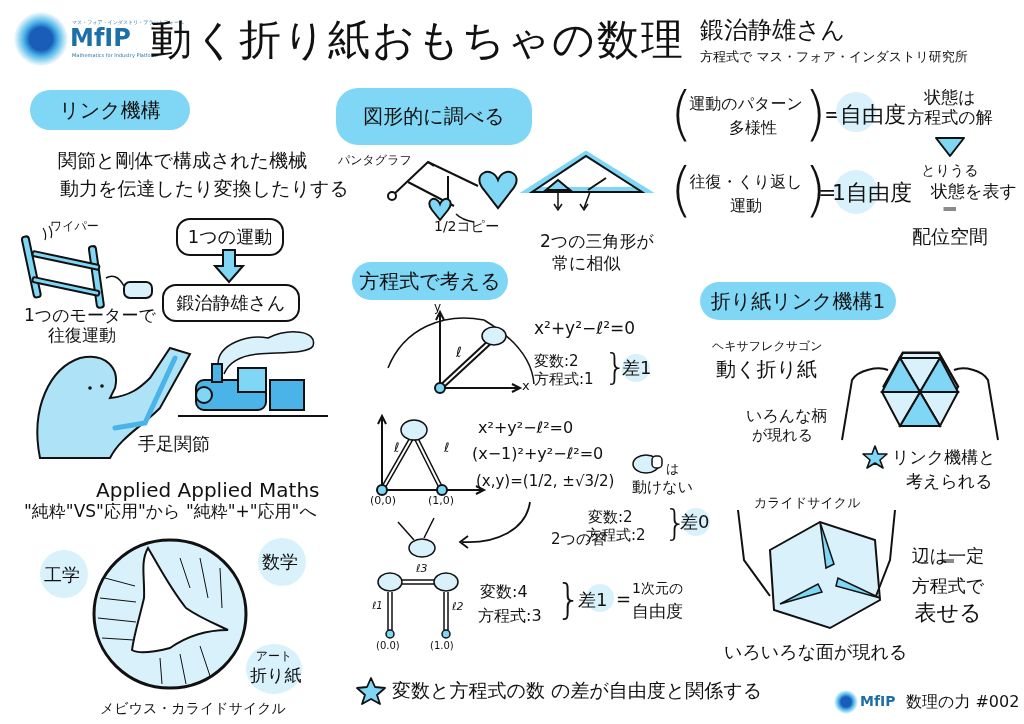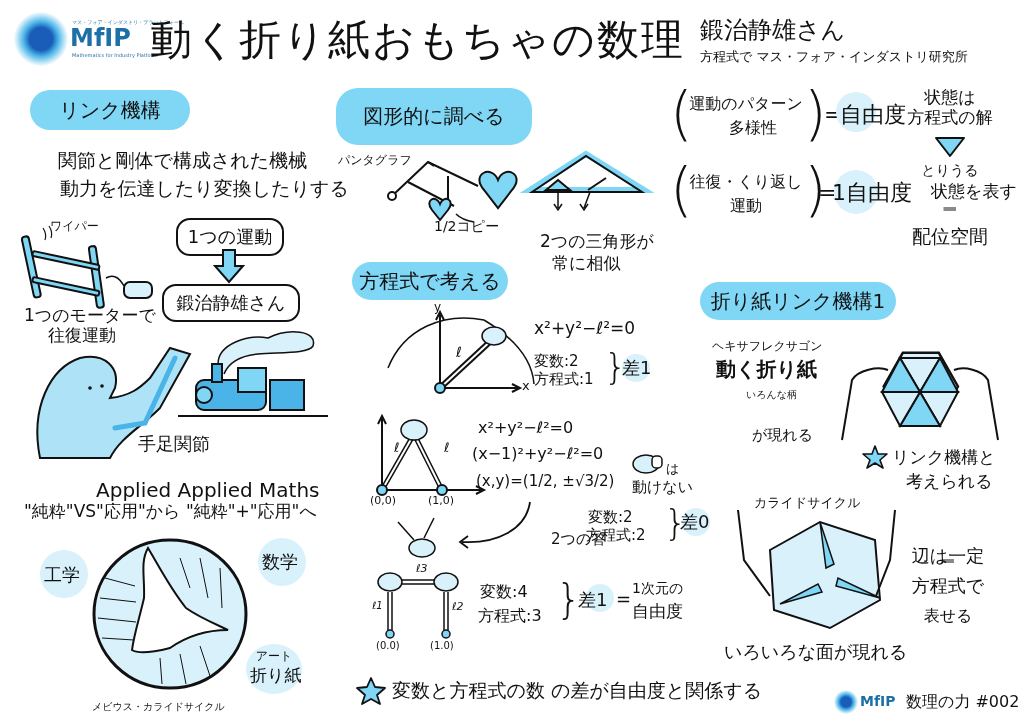--- a/index.html
+++ b/index.html
@@ -90,21 +90,21 @@
     <line x1="8" y1="80" x2="46" y2="84"></line>
       <line x1="12" y1="100" x2="44" y2="102"></line>
     <line x1="90" y1="20" x2="100" y2="50"></line>
       <line x1="110" y1="20" x2="118" y2="60"></line>
     <line x1="130" y1="30" x2="132" y2="70"></line>
       <line x1="70" y1="120" x2="72" y2="146"></line>
     <line x1="90" y1="116" x2="96" y2="146"></line>
       <line x1="110" y1="108" x2="120" y2="138"></line>
   </g>
 </svg>
-<div class="t" style="left:92px;top:700px;font-size:10px;">メビウス・カライドサイクル</div>
+<div class="t" style="left:100px;top:700px;font-size:14px;">メビウス・カライドサイクル</div>
 
 <div class="pill" style="left:336px;top:88px;width:196px;height:57px;">図形的に調べる</div>
 <div class="t" style="left:338px;top:152px;font-size:12px;">パンタグラフ</div>
 <svg width="140" height="80" style="left:388px;top:156px;">
   <g stroke="#111" stroke-width="2" fill="none">
     <path d="M4 40 L40 6 L90 30"></path>
       <path d="M40 6 L46 10"></path>
     <path d="M20 26 L66 50"></path>
       <path d="M60 20 L60 48"></path>
   </g>
@@ -229,22 +229,22 @@
 <svg width="32" height="22" style="left:934px;top:136px;">
   <path d="M2 2 L30 2 L16 20 Z" fill="#7fd6f5" stroke="#111" stroke-width="2" stroke-linejoin="round"></path>
 </svg>
 <div class="t center" style="left:900px;top:162px;width:100px;font-size:14px;">とりうる</div>
 <div class="t center" style="left:924px;top:180px;width:100px;font-size:17px;">状態を表す</div>
 <div class="t center" style="left:900px;top:202px;width:100px;font-size:12px;transform:rotate(90deg);">‖</div>
 <div class="t center" style="left:900px;top:224px;width:100px;font-size:19px;">配位空間</div>
 
 <div class="pill" style="left:700px;top:282px;width:196px;height:38px;">折り紙リンク機構1</div>
 <div class="t" style="left:712px;top:338px;font-size:12px;">ヘキサフレクサゴン</div>
-<div class="t" style="left:716px;top:356px;font-size:20px;font-weight:bold;">動く折り紙</div>
-<div class="t" style="left:746px;top:388px;font-size:10px;">いろんな柄</div>
+<div class="t" style="left:716px;top:356px;font-size:20px;">動く折り紙</div>
+<div class="t" style="left:746px;top:406px;font-size:16px;">いろんな柄</div>
 <div class="t" style="left:752px;top:426px;font-size:15px;">が現れる</div>
 <svg width="170" height="110" style="left:838px;top:340px;">
   <g stroke="#111" stroke-width="2">
     <path d="M62 0 L92 0 L108 28 L92 56 L62 56 L46 28 Z" transform="translate(0 20) scale(1.2) translate(-8 -6)" fill="#d8f1fb"></path>
   </g>
   <g transform="translate(82 52)" stroke="#111" stroke-width="2">
     <path d="M0 0 L-20 -34 L20 -34 Z" fill="#d8f1fb"></path>
     <path d="M0 0 L20 -34 L38 0 Z" fill="#7fd6f5"></path>
     <path d="M0 0 L38 0 L20 34 Z" fill="#d8f1fb"></path>
     <path d="M0 0 L20 34 L-20 34 Z" fill="#7fd6f5"></path>
@@ -265,20 +265,20 @@
   <path d="M40 50 L90 22 L145 40 L150 100 L100 128 L44 110 Z" fill="#d8f1fb" stroke="#111" stroke-width="2"></path>
   <path d="M90 22 L96 68 L104 64 Z" fill="#7fd6f5" stroke="#111" stroke-width="1.5"></path>
   <path d="M150 98 L108 78 L106 86 Z" fill="#7fd6f5" stroke="#111" stroke-width="1.5"></path>
   <path d="M50 104 L88 84 L92 92 Z" fill="#7fd6f5" stroke="#111" stroke-width="1.5"></path>
   <path d="M8 10 L14 60 L40 96" stroke="#111" fill="none" stroke-width="2"></path>
   <path d="M165 10 L160 60 L146 96" stroke="#111" fill="none" stroke-width="2"></path>
 </svg>
 <div class="t center" style="left:900px;top:544px;width:96px;font-size:18px;">辺は一定</div>
 <div class="t center" style="left:900px;top:554px;width:96px;font-size:12px;transform:rotate(90deg);">‖</div>
 <div class="t center" style="left:900px;top:574px;width:96px;font-size:18px;">方程式で</div>
-<div class="t center" style="left:900px;top:598px;width:96px;font-size:16px;margin-top:8px;">表せる</div>
+<div class="t center" style="left:900px;top:598px;width:96px;font-size:22px;">表せる</div>
 <div class="t" style="left:724px;top:640px;font-size:18px;">いろいろな面が現れる</div>
 
 <div>
   <div class="logo-ring" style="left:834px;top:690px;width:24px;height:24px;"></div>
   <div class="logo-text" style="left:860px;top:693px;font-size:14px;">MfIP</div>
   <div class="t" style="left:906px;top:692px;font-size:16px;">数理の力 #002</div>
 </div>
 
 </body></html>

